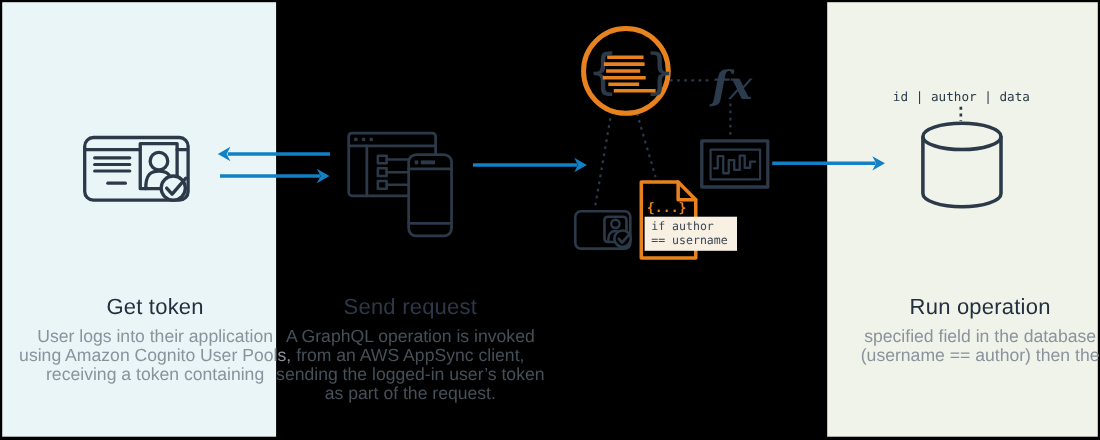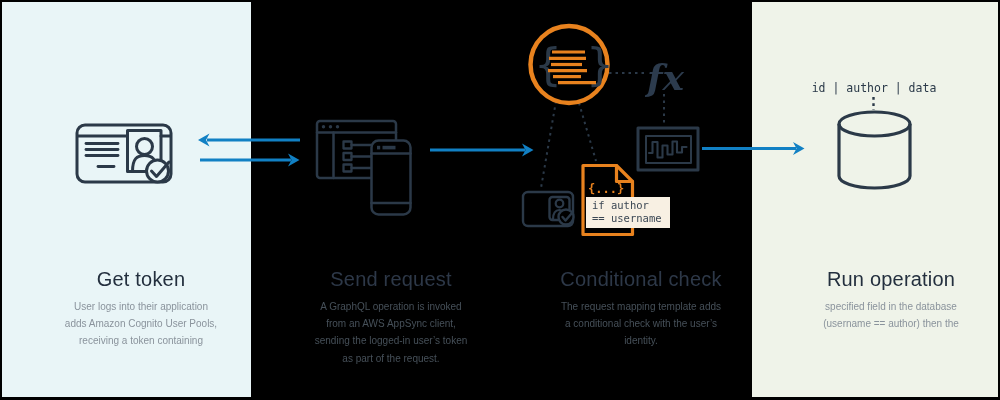--- a/index.html
+++ b/index.html
@@ -6,24 +6,24 @@
   .canvas {
     position:relative; width:1000px; height:400px;
     background:#000; overflow:hidden;
     font-family:"Liberation Sans", sans-serif;
   }
   .panel-bg { position:absolute; top:2px; height:395px; }
   .panel-bg.p1 { left:2px;   width:249px; background:#e9f5f7; }
   .panel-bg.p4 { left:752px; width:246px; background:#eff3e9; }
   svg.overlay { position:absolute; left:0; top:0; }
   .caption { position:absolute; top:268px; width:282px; text-align:center; }
-  .caption.c1 { left:0; }   .caption.c2 { left:250px; }
+  .caption.c1 { left:0; }   .caption.c2 { left:232px; }
   .caption.c3 { left:500px; } .caption.c4 { left:750px; }
   .caption .title { font-size:20px; font-weight:500; letter-spacing:.2px; margin-bottom:7px; }
-  .caption .desc  { font-size:10px; line-height:17.2px; }
+  .caption .desc  { font-size:16px; line-height:17.2px; }
   .caption.light .title { color:#232f3e; }
   .caption.light .desc  { color:#8a939c; }
   .caption.dark  .title { color:#2d3848; }
   .caption.dark  .desc  { color:#465059; }
 </style>
 </head>
 <body>
 
 <div class="canvas">
 
@@ -153,43 +153,35 @@
     <g stroke="#2b3948" fill="none" stroke-width="3.2">
       <ellipse cx="874.5" cy="124" rx="35.5" ry="12"></ellipse>
       <path d="M839,124 V176 A35.5,12 0 0 0 910,176 V124"></path>
     </g>
   </svg>
 
   <div class="caption c1 light">
     <div class="title">Get token</div>
     <div class="desc">
       <div>User logs into their application</div>
-      <div>adds Amazon Cognito User Pools,</div>
+      <div>using Amazon Cognito User Pools,</div>
       <div>receiving a token containing</div>
     </div>
   </div>
 
   <div class="caption c2 dark">
     <div class="title">Send request</div>
     <div class="desc">
       <div>A GraphQL operation is invoked</div>
       <div>from an AWS AppSync client,</div>
       <div>sending the logged-in user’s token</div>
       <div>as part of the request.</div>
     </div>
   </div>
 
-  <div class="caption c3 dark">
-    <div class="title">Conditional check</div>
-    <div class="desc">
-      <div>The request mapping template adds</div>
-      <div>a conditional check with the user’s</div>
-      <div>identity.</div>
-    </div>
-  </div>
 
   <div class="caption c4 light">
     <div class="title">Run operation</div>
     <div class="desc">
       <div>specified field in the database</div>
       <div>(username == author) then the</div>
     </div>
   </div>
 
 </div>

